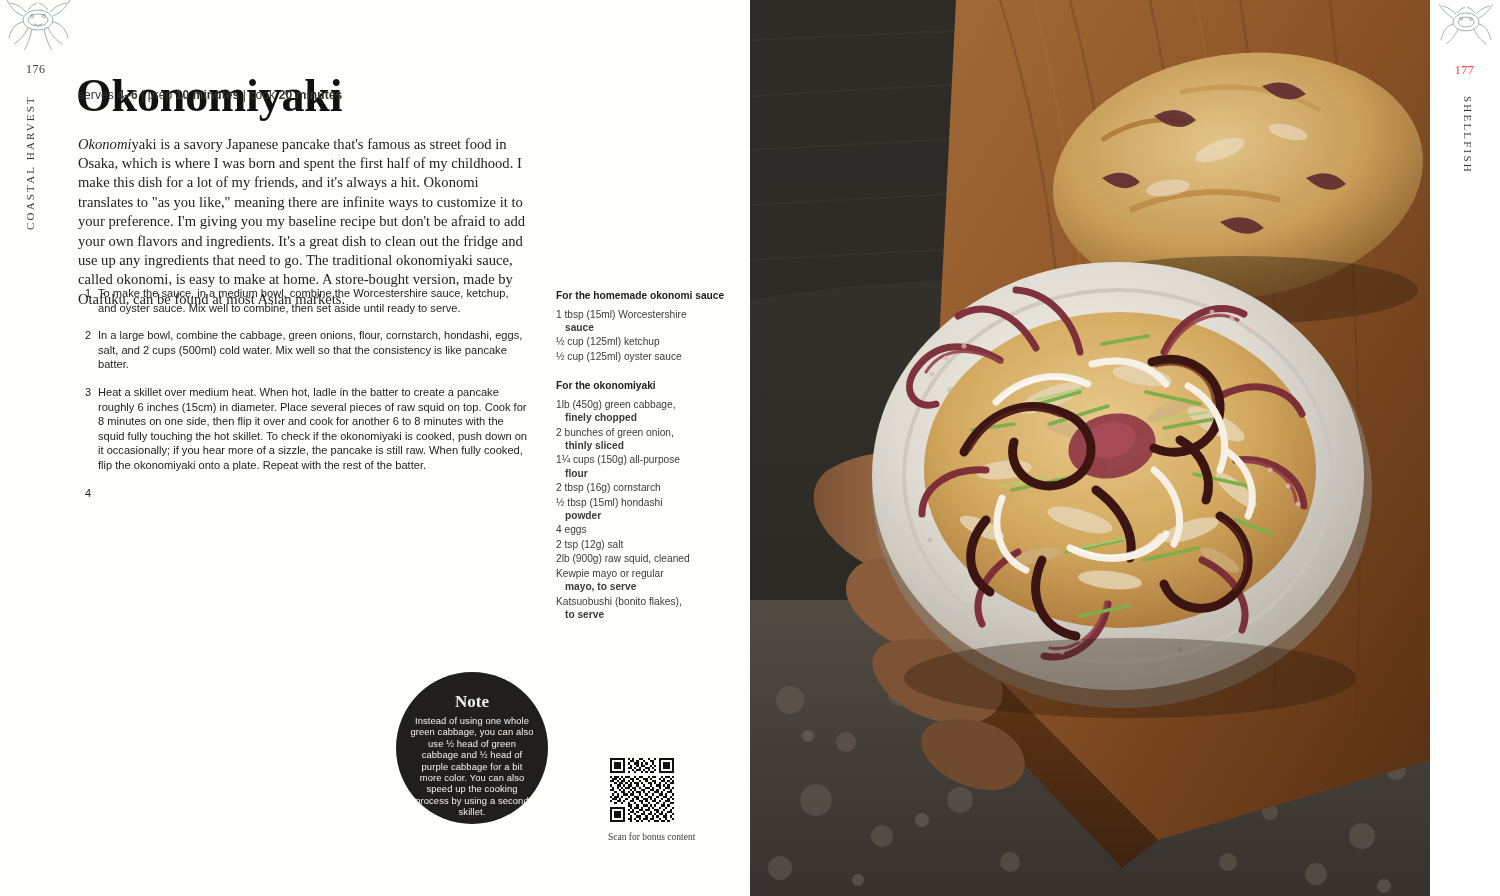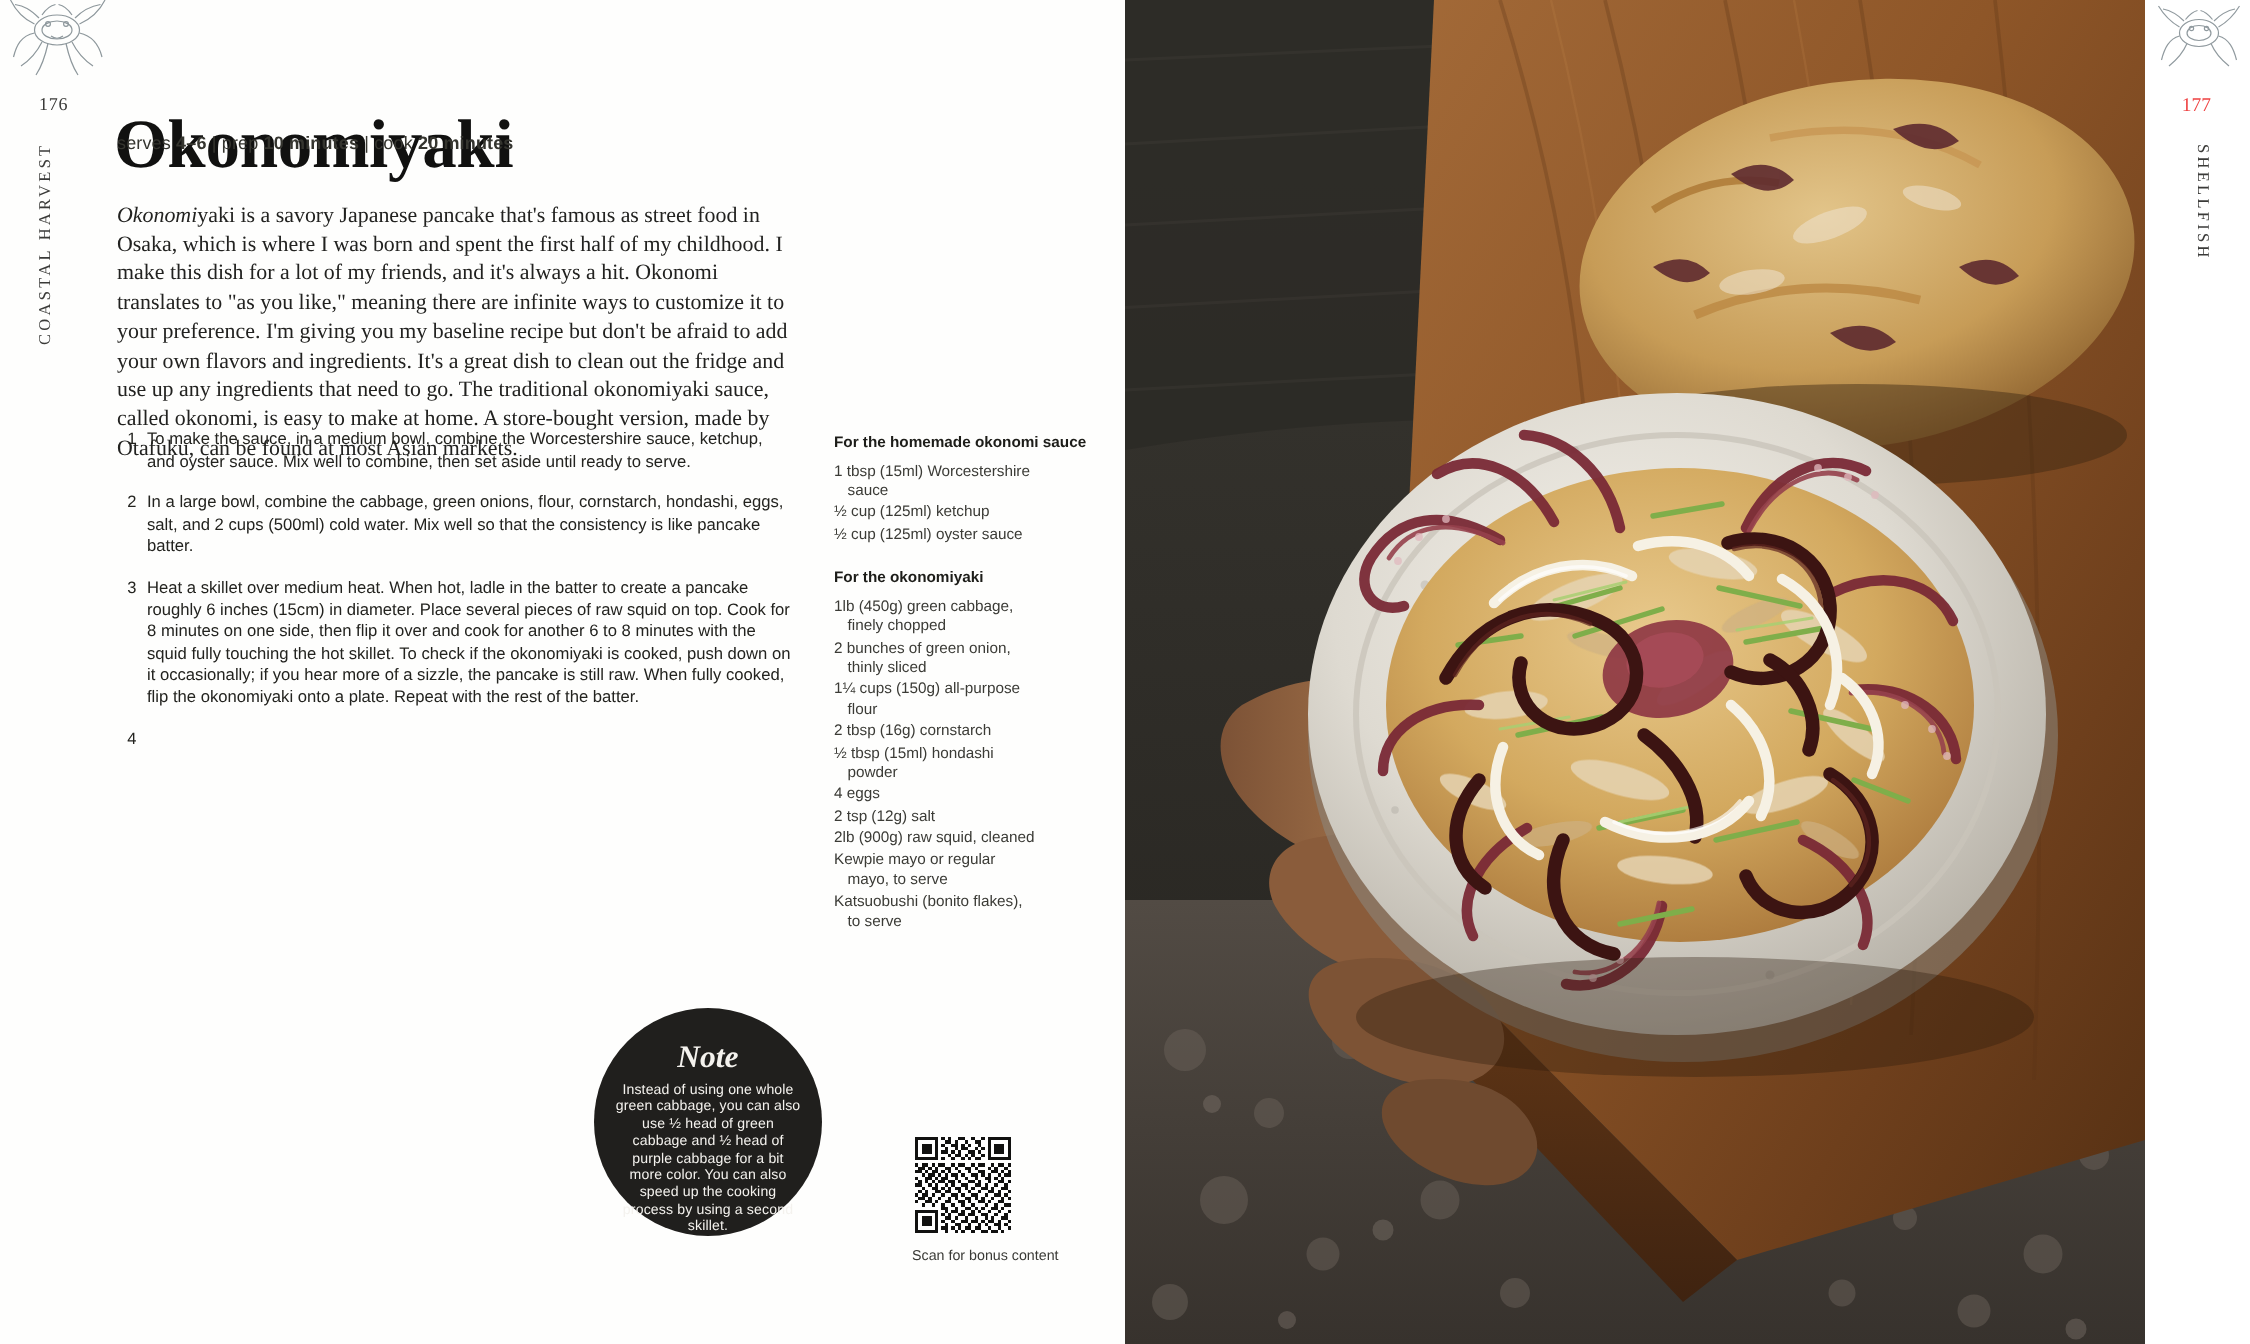--- a/index.html
+++ b/index.html
@@ -126,59 +126,58 @@
     color: #3b3b36;
   }
   .ing-head {
     font-weight: 700;
     color: #1d1d19;
     line-height: 12.6px;
     margin-bottom: 5px;
   }
   .ing-head.second { margin-top: 17px; }
   .ing-item { margin-bottom: 1px; }
-  .ing-item .cont { display: block; padding-left: 9px; }
+  .ing-item .cont { display: block; padding-left: 9px; font-weight: bold; }
 
   
   .note-badge {
     position: absolute;
     left: 396px; top: 672px;
     width: 152px; height: 152px;
     border-radius: 50%;
     background: #201f1d;
     color: #f4f2ee;
     text-align: center;
     box-sizing: border-box;
     padding: 20px 14px 0 14px;
   }
   .note-badge .note-title {
     font-family: "Liberation Serif", serif;
-    font-style: italic;
     font-weight: 700;
-    font-size: 21px;
+    font-size: 17px;
     margin-bottom: 3px;
   }
   .note-badge .note-body {
     font-size: 9.4px;
     line-height: 11.4px;
     letter-spacing: 0.1px;
   }
 
   
   .qr-wrap {
     position: absolute;
     left: 610px; top: 758px;
   }
   .qr {
     width: 64px; height: 64px;
     display: block;
   }
   .qr-caption {
     margin-top: 10px;
-    font-family: Liberation Sans, sans-serif;
+    font-family: Liberation Serif, serif;
     font-size: 9.5px;
     color: #3a3a36;
     white-space: nowrap;
     margin-left: -2px;
   }
 
   
   .page-right {
     position: absolute;
     left: 750px; top: 0;

